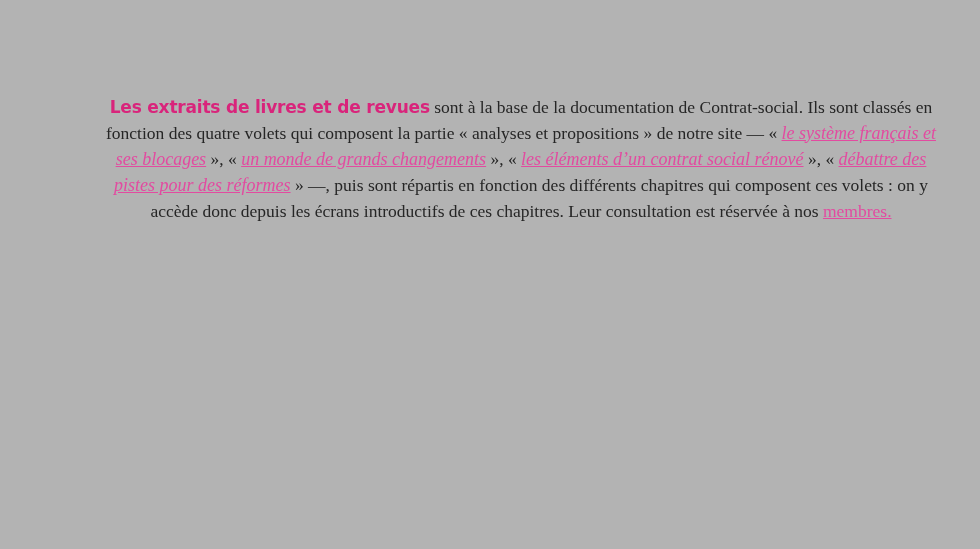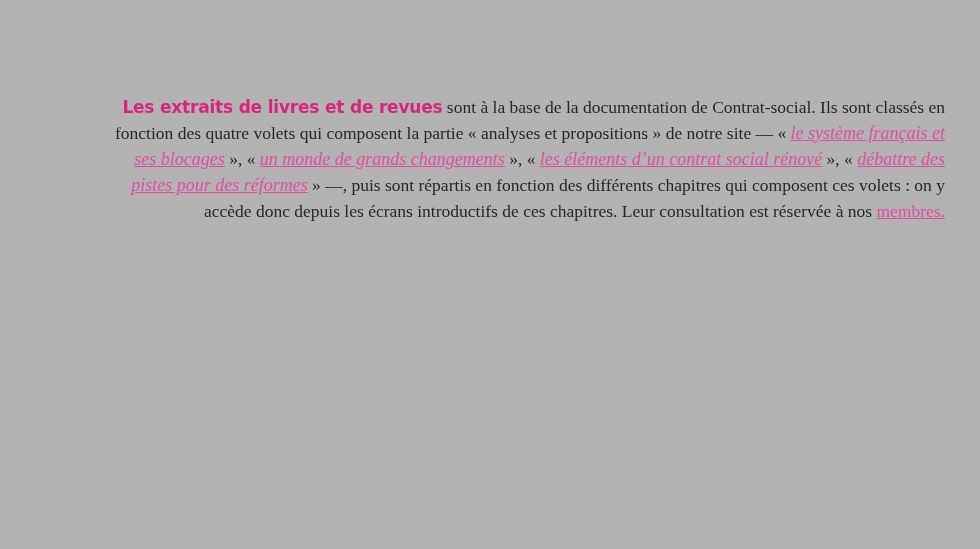--- a/index.html
+++ b/index.html
@@ -19,21 +19,21 @@
     height: 549px;
   }
   #intro-paragraph {
     position: absolute;
     left: 97px;
     top: 76px;
     width: 848px;
     font-size: 17.5px;
     line-height: 26px;
     color: #262626;
-    text-align: right;
+    text-align: center;
   }
   .lead-heading {
     font-family: "DejaVu Sans", sans-serif;
     font-weight: bold;
     font-size: 17px;
     color: #d9247b;
     letter-spacing: -0.2px;
   }
   .link-pink {
     color: #e24ba0;

